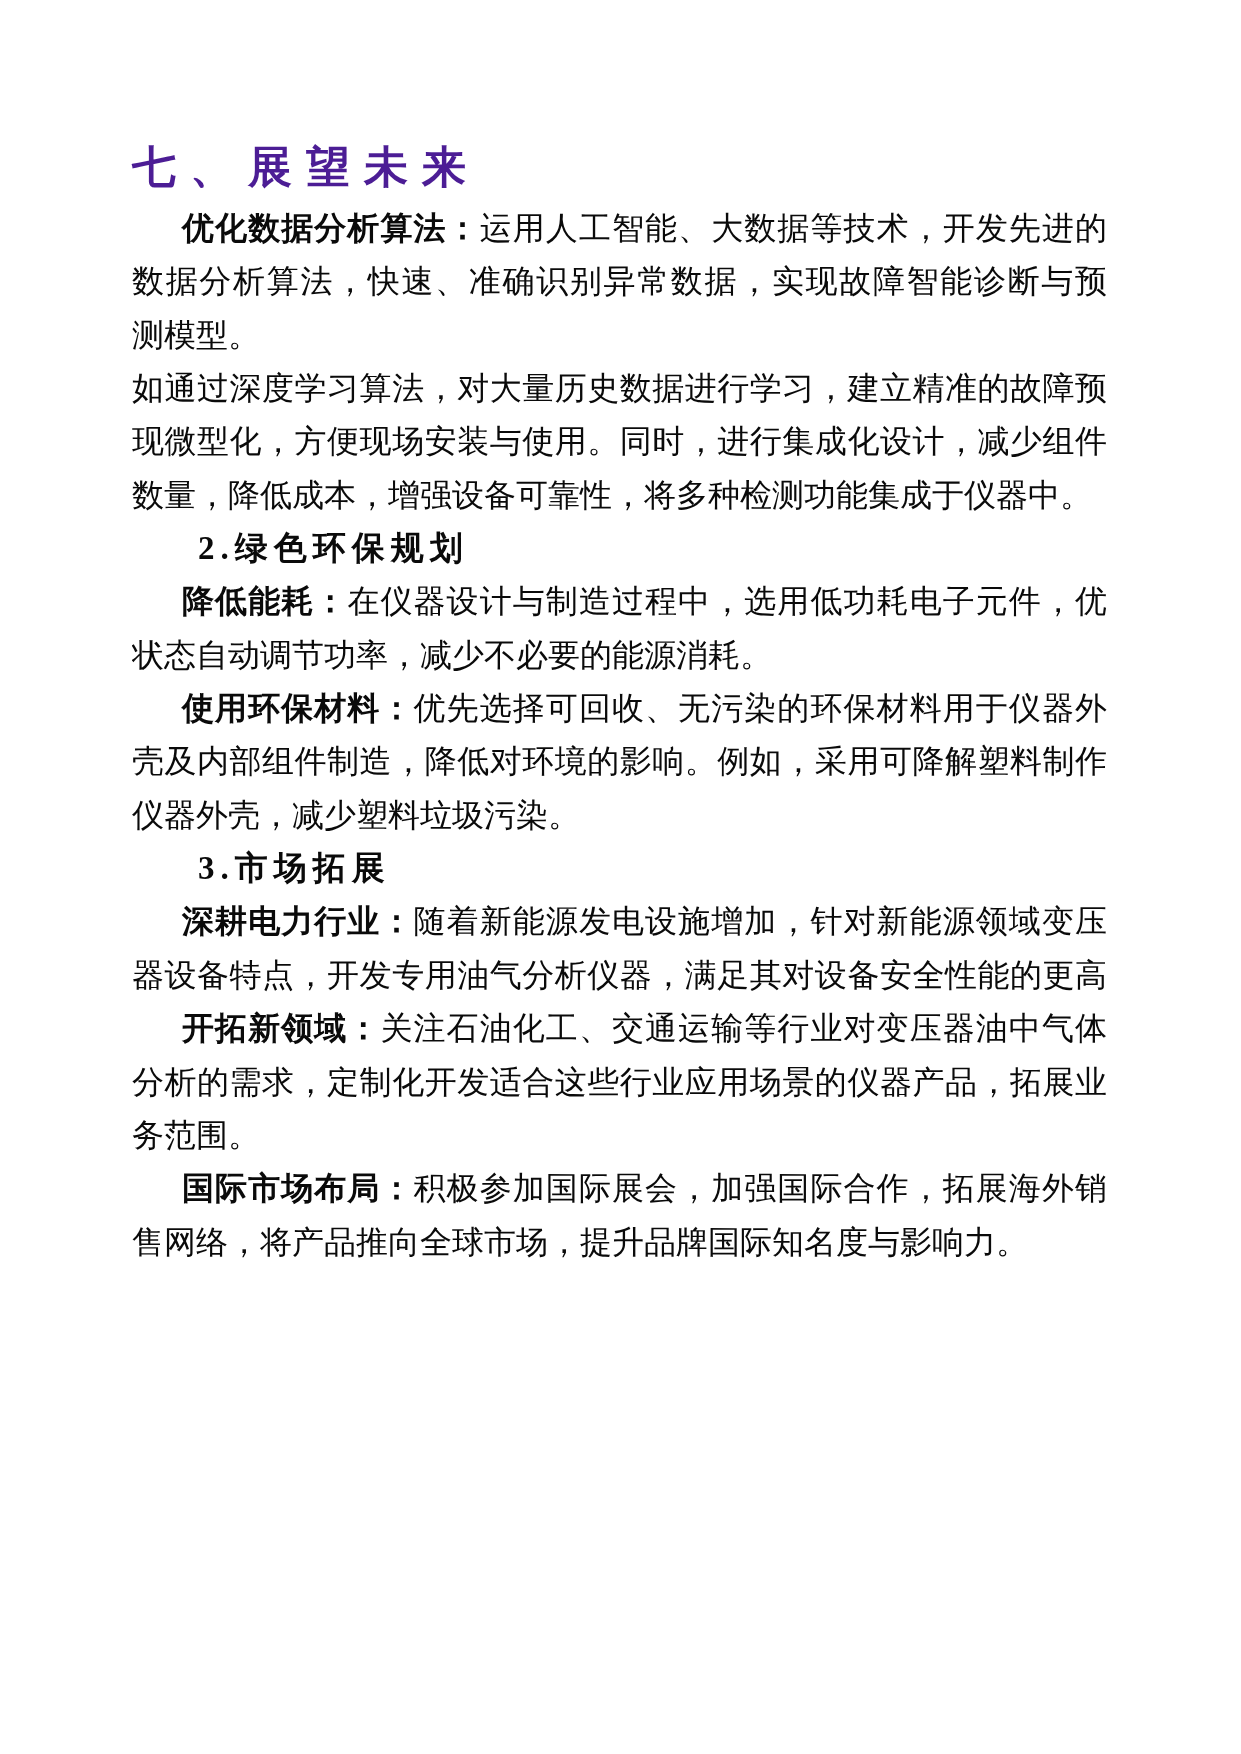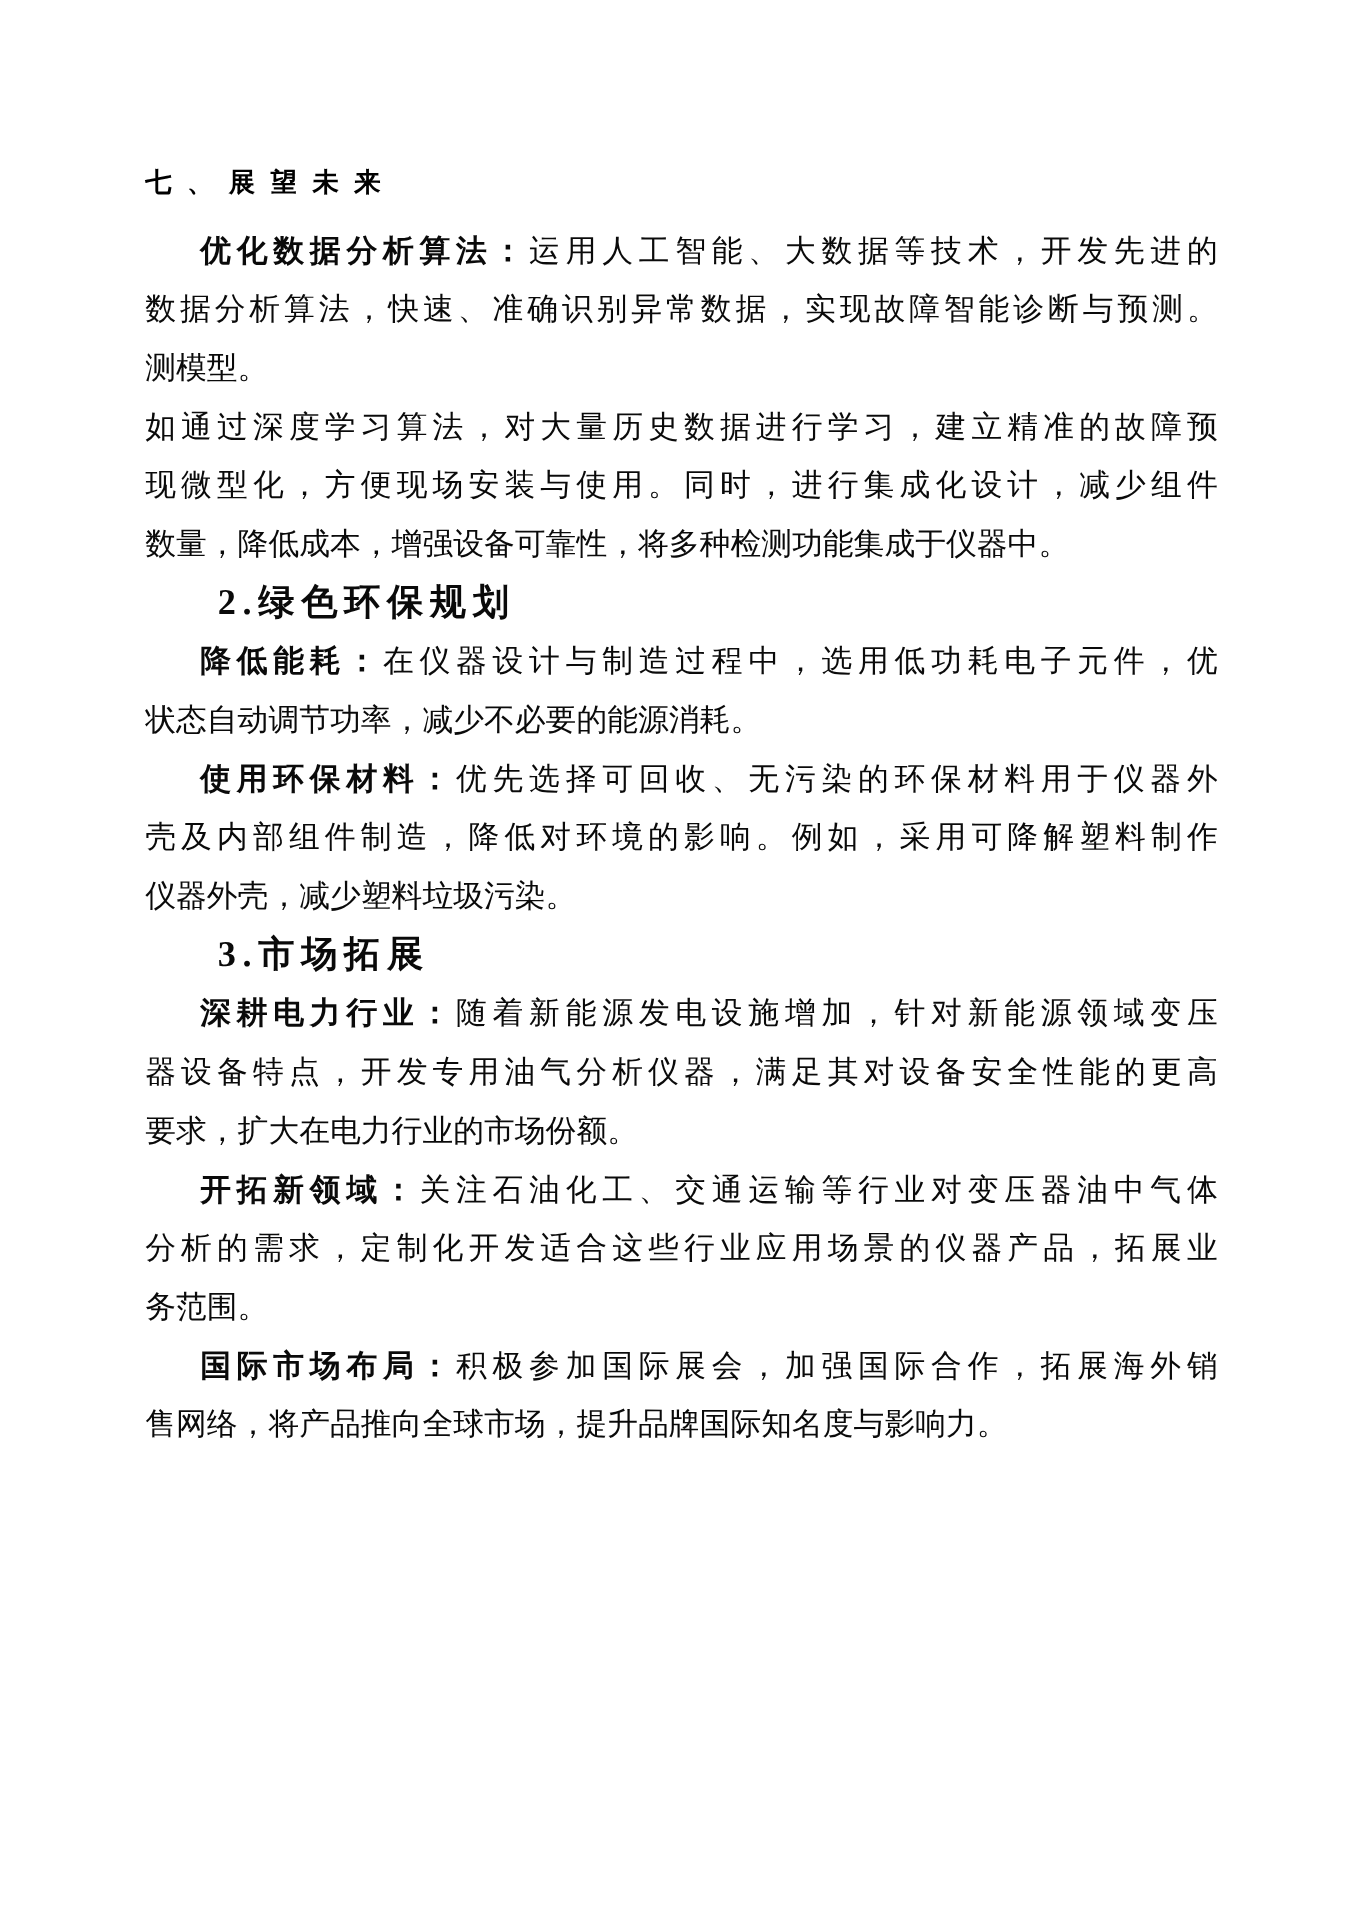--- a/index.html
+++ b/index.html
@@ -12,32 +12,32 @@
     color:#0a0a0a;
   }
   .content{
     position:absolute;
     left:132px;top:143px;
     width:975px;
   }
   .doc-title{
     font-family:"Liberation Sans","DejaVu Sans",sans-serif;
     font-weight:700;
-    font-size:24px;
+    font-size:44px;
     letter-spacing:14px;
     height:59px;
     line-height:48px;
-    color:#000000;
+    color:#4c1d95;
     white-space:nowrap;
   }
   .row{
     height:53.35px;
     line-height:53.35px;
     font-family:"Liberation Serif","DejaVu Serif",serif;
-    font-size:28px;
+    font-size:32px;
     color:#0a0a0a;
     overflow:hidden;
     white-space:nowrap;
   }
   .row.heading{
     font-weight:700;
     font-size:33px;
     letter-spacing:6px;
     padding-left:66px;
     white-space:nowrap;
@@ -73,21 +73,20 @@
         <div class="row bodyline last"><span>数量，降低成本，增强设备可靠性，将多种检测功能集成于仪器中。</span></div>
         <div class="row heading">2.绿色环保规划</div>
         <div class="row bodyline first"><span class="lead">降低能耗：</span><span>在仪器设计与制造过程中，选用低功耗电子元件，优</span></div>
         <div class="row bodyline last"><span>状态自动调节功率，减少不必要的能源消耗。</span></div>
         <div class="row bodyline first"><span class="lead">使用环保材料：</span><span>优先选择可回收、无污染的环保材料用于仪器外</span></div>
         <div class="row bodyline"><span>壳及内部组件制造，降低对环境的影响。例如，采用可降解塑料制作</span></div>
         <div class="row bodyline last"><span>仪器外壳，减少塑料垃圾污染。</span></div>
         <div class="row heading">3.市场拓展</div>
         <div class="row bodyline first"><span class="lead">深耕电力行业：</span><span>随着新能源发电设施增加，针对新能源领域变压</span></div>
         <div class="row bodyline"><span>器设备特点，开发专用油气分析仪器，满足其对设备安全性能的更高</span></div>
-        <div class="row bodyline last"><span>要求，扩大在电力行业的市场份额。</span></div>
         <div class="row bodyline first"><span class="lead">开拓新领域：</span><span>关注石油化工、交通运输等行业对变压器油中气体</span></div>
         <div class="row bodyline"><span>分析的需求，定制化开发适合这些行业应用场景的仪器产品，拓展业</span></div>
         <div class="row bodyline last"><span>务范围。</span></div>
         <div class="row bodyline first"><span class="lead">国际市场布局：</span><span>积极参加国际展会，加强国际合作，拓展海外销</span></div>
         <div class="row bodyline last"><span>售网络，将产品推向全球市场，提升品牌国际知名度与影响力。</span></div>
       </div>
   </div>
 </div>
 
 </body></html>

